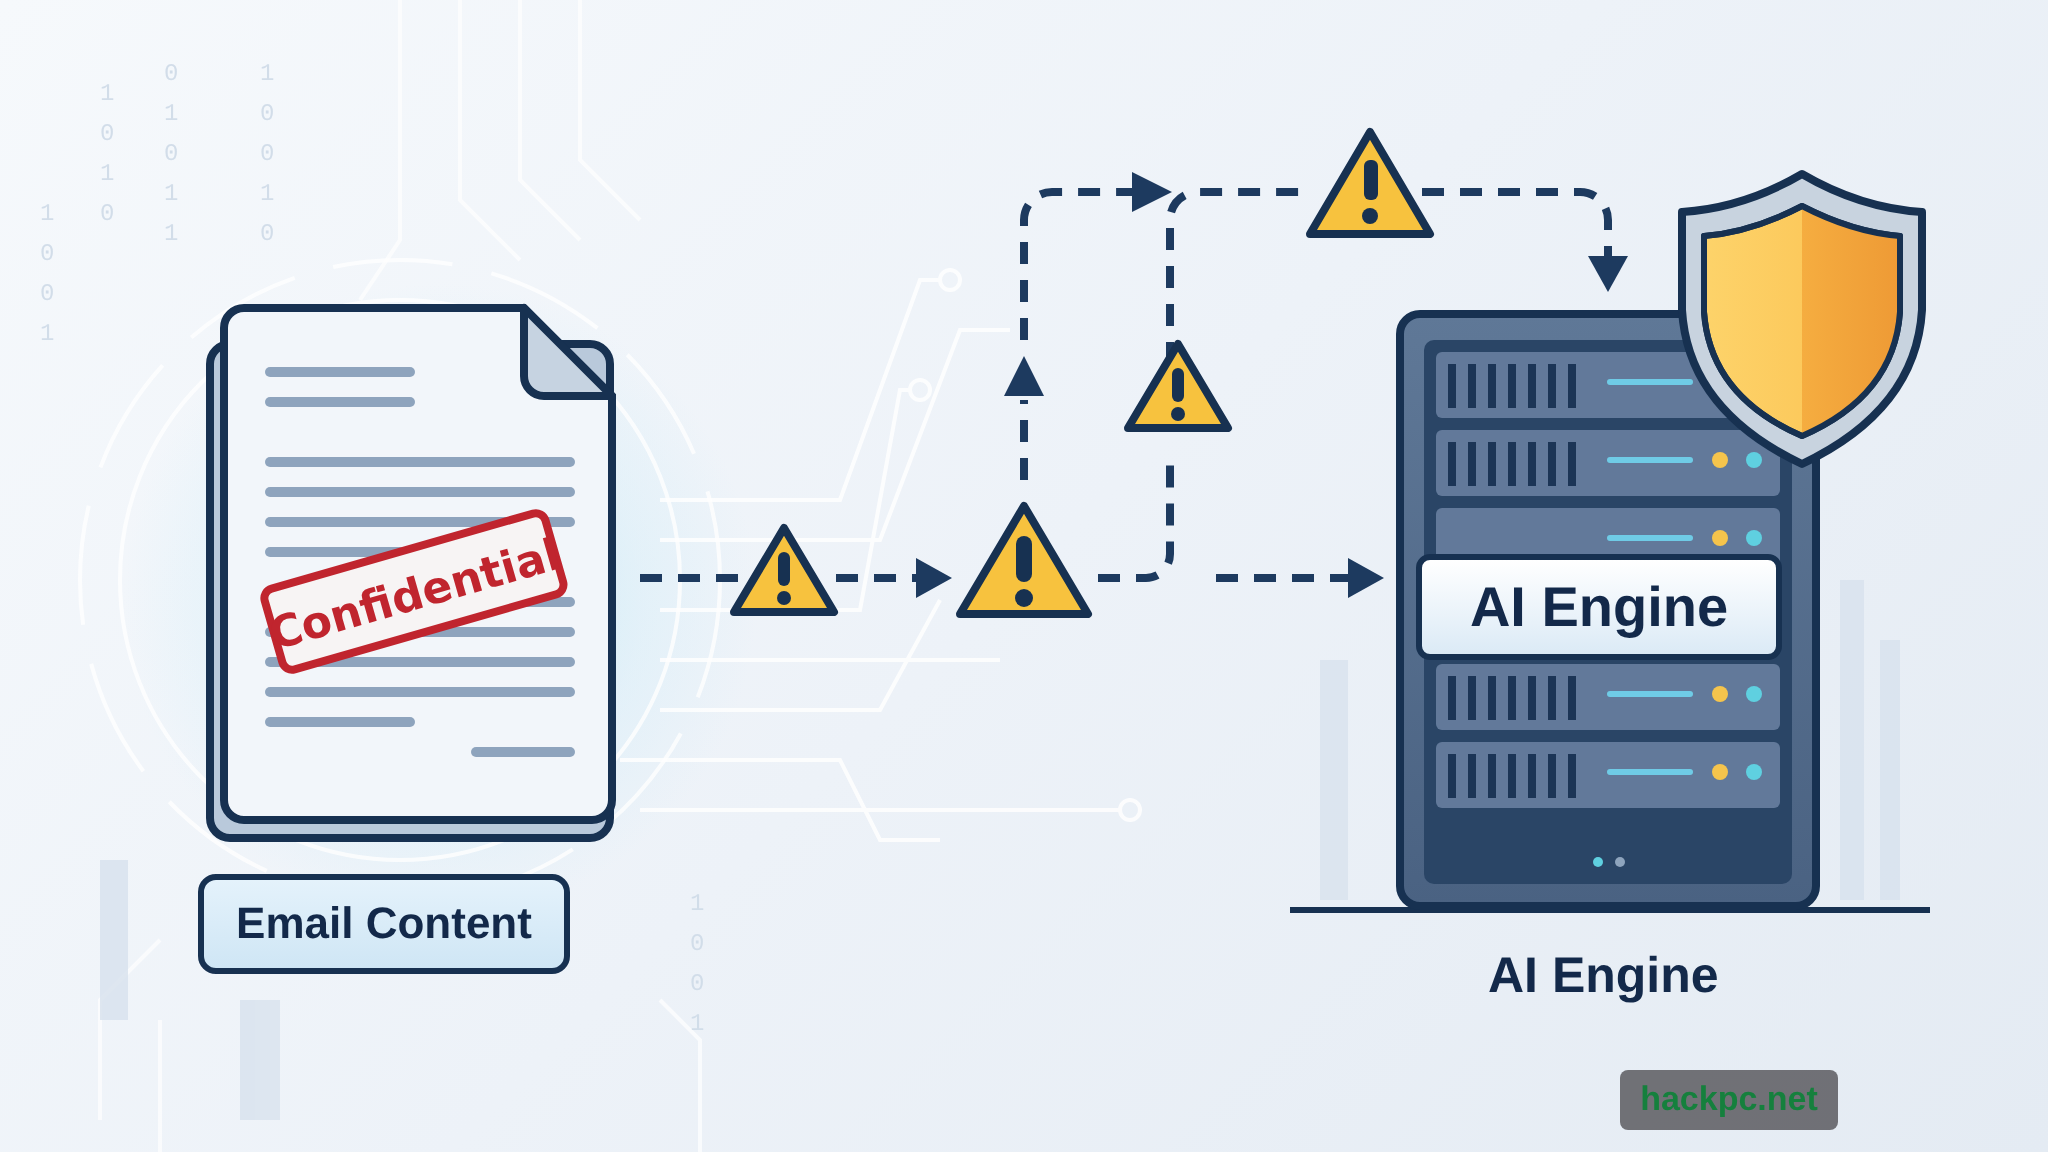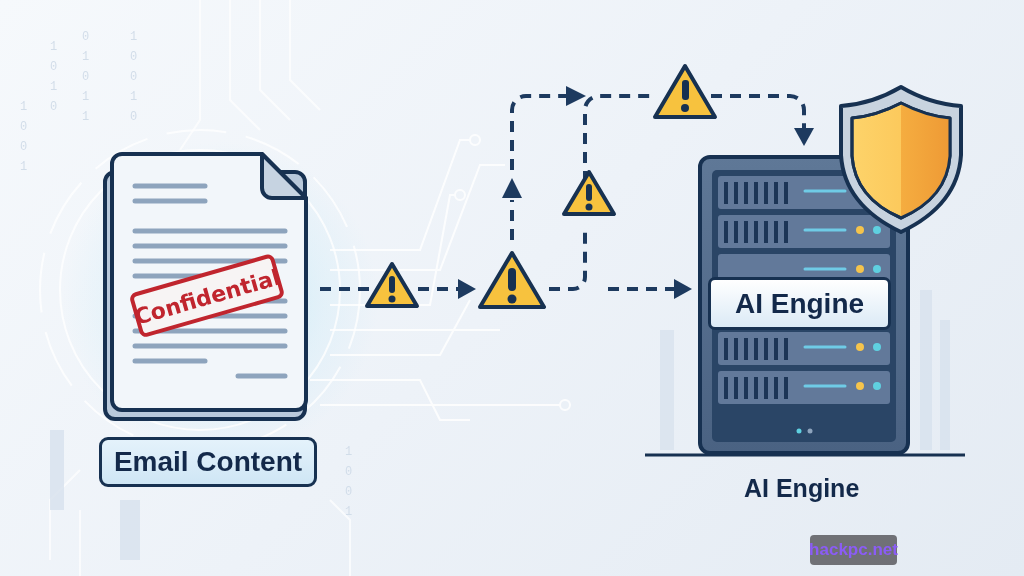--- a/index.html
+++ b/index.html
@@ -4,27 +4,27 @@
 <style>
   html,body{margin:0;padding:0;}
   body{width:1024px;height:576px;overflow:hidden;position:relative;
     background:linear-gradient(135deg,#f6f9fc 0%,#edf2f8 50%,#e4ebf3 100%);
     font-family:"Liberation Sans",sans-serif;}
   .glow{position:absolute;left:60px;top:140px;width:320px;height:320px;border-radius:50%;
     background:radial-gradient(circle,rgba(160,225,245,.55) 0%,rgba(200,235,248,.3) 45%,rgba(230,242,250,0) 70%);}
   .stage{position:absolute;left:0;top:0;width:1024px;height:576px;}
   .label-box{position:absolute;box-sizing:border-box;display:flex;align-items:center;justify-content:center;
     font-weight:bold;color:#13294a;}
-  .email-label{left:99px;top:437px;width:218px;height:50px;border:3px solid #173151;border-radius:9px;
-    background:linear-gradient(#e4f2fb,#cfe6f5);font-size:28px;}
+  .email-label{left:99px;top:437px;width:186px;height:50px;border:3px solid #173151;border-radius:9px;
+    background:linear-gradient(#e4f2fb,#cfe6f5);font-size:22px;}
   .engine-tag{left:708px;top:277px;width:183px;height:53px;border:3px solid #173151;border-radius:7px;
     background:linear-gradient(#ffffff,#dbeaf6);font-size:28px;}
   .engine-caption{position:absolute;left:744px;top:474px;font-size:25px;font-weight:bold;color:#13294a;}
-  .watermark{position:absolute;left:810px;top:535px;width:87px;height:30px;border-radius:4px;
-    background:rgba(90,90,95,.85);color:#8b5cf6;font-size:17px;font-weight:bold;
+  .watermark{position:absolute;left:810px;top:535px;width:109px;height:30px;border-radius:4px;
+    background:rgba(90,90,95,.85);color:#15803d;font-size:17px;font-weight:bold;
     display:flex;align-items:center;justify-content:center;}
 </style>
 </head>
 <body>
 
 <div class="glow"></div>
 
 <svg class="stage" width="1024" height="576" viewBox="0 0 1024 576">
   <defs>
     <linearGradient id="shieldL" x1="0" x2="1">

